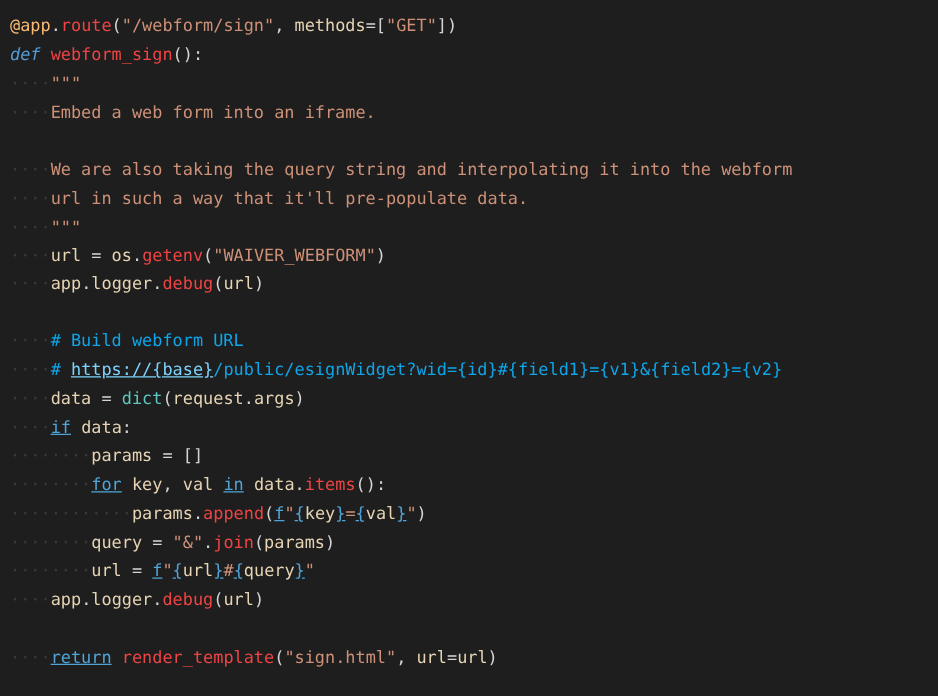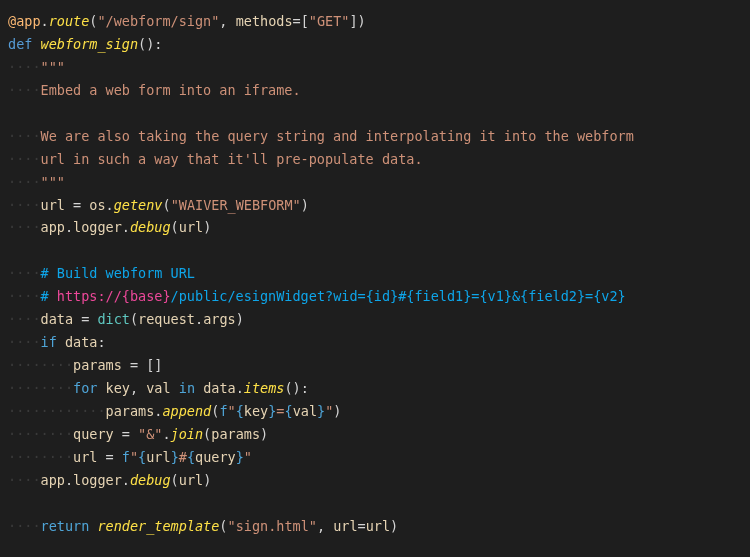--- a/index.html
+++ b/index.html
@@ -10,29 +10,29 @@
       line-height: 1.7;
       padding: 10px 8px;
       color: #d4d4d4;
       width: 750px;
       height: 557px;
       overflow: hidden;
     }
     pre { white-space: pre; }
     .line { display: block; }
     .ws { color: #3a3a3a; }
-    .kw { color: #4fa5d8; }
+    .kw { color: #4fa5d8; text-decoration: underline; }
     .dec { color: #fdba74; }
-    .fn { color: #fde047; font-style: italic; }
-    .def { color: #569cd6; }
+    .fn { color: #ef4444; }
+    .def { color: #569cd6; font-style: italic; }
     .str { color: #ce9178; }
     .docstr { color: #ce9178; }
     .var { color: #e6d4b4; text-align: right; }
     .op { color: #d4d4d4; }
     .pun { color: #d4d4d4; }
     .cmt { color: #0ea5e9; }
-    .url { color: #ec4899; }
+    .url { color: #7dd3fc; text-decoration: underline; }
     .builtin { color: #5fc7c0; text-align: center; }
   </style>
 </head>
 <body>
 
 <pre id="code-block"><span class="line"><span class="dec">@app</span><span class="pun">.</span><span class="fn">route</span><span class="pun">(</span><span class="str">"/webform/sign"</span><span class="pun">, </span><span class="var">methods</span><span class="op">=</span><span class="pun">[</span><span class="str">"GET"</span><span class="pun">])</span></span><span class="line"><span class="def">def </span><span class="fn">webform_sign</span><span class="pun">():</span></span><span class="line"><span class="ws">····</span><span class="docstr">"""</span></span><span class="line"><span class="ws">····</span><span class="docstr">Embed a web form into an iframe.</span></span><span class="line">&nbsp;</span><span class="line"><span class="ws">····</span><span class="docstr">We are also taking the query string and interpolating it into the webform</span></span><span class="line"><span class="ws">····</span><span class="docstr">url in such a way that it'll pre-populate data.</span></span><span class="line"><span class="ws">····</span><span class="docstr">"""</span></span><span class="line"><span class="ws">····</span><span class="var">url</span><span class="op"> = </span><span class="var">os</span><span class="pun">.</span><span class="fn">getenv</span><span class="pun">(</span><span class="str">"WAIVER_WEBFORM"</span><span class="pun">)</span></span><span class="line"><span class="ws">····</span><span class="var">app</span><span class="pun">.</span><span class="var">logger</span><span class="pun">.</span><span class="fn">debug</span><span class="pun">(</span><span class="var">url</span><span class="pun">)</span></span><span class="line">&nbsp;</span><span class="line"><span class="ws">····</span><span class="cmt"># Build webform URL</span></span><span class="line"><span class="ws">····</span><span class="cmt"># </span><span class="url">https://{base}</span><span class="cmt">/public/esignWidget?wid={id}#{field1}={v1}&amp;{field2}={v2}</span></span><span class="line"><span class="ws">····</span><span class="var">data</span><span class="op"> = </span><span class="builtin">dict</span><span class="pun">(</span><span class="var">request</span><span class="pun">.</span><span class="var">args</span><span class="pun">)</span></span><span class="line"><span class="ws">····</span><span class="kw">if</span><span> </span><span class="var">data</span><span class="pun">:</span></span><span class="line"><span class="ws">····</span><span class="ws">····</span><span class="var">params</span><span class="op"> = </span><span class="pun">[]</span></span><span class="line"><span class="ws">····</span><span class="ws">····</span><span class="kw">for</span><span> </span><span class="var">key</span><span class="pun">, </span><span class="var">val</span><span> </span><span class="kw">in</span><span> </span><span class="var">data</span><span class="pun">.</span><span class="fn">items</span><span class="pun">():</span></span><span class="line"><span class="ws">····</span><span class="ws">····</span><span class="ws">····</span><span class="var">params</span><span class="pun">.</span><span class="fn">append</span><span class="pun">(</span><span class="kw">f</span><span class="str">"</span><span class="kw">{</span><span class="var">key</span><span class="kw">}</span><span class="str">=</span><span class="kw">{</span><span class="var">val</span><span class="kw">}</span><span class="str">"</span><span class="pun">)</span></span><span class="line"><span class="ws">····</span><span class="ws">····</span><span class="var">query</span><span class="op"> = </span><span class="str">"&amp;"</span><span class="pun">.</span><span class="fn">join</span><span class="pun">(</span><span class="var">params</span><span class="pun">)</span></span><span class="line"><span class="ws">····</span><span class="ws">····</span><span class="var">url</span><span class="op"> = </span><span class="kw">f</span><span class="str">"</span><span class="kw">{</span><span class="var">url</span><span class="kw">}</span><span class="str">#</span><span class="kw">{</span><span class="var">query</span><span class="kw">}</span><span class="str">"</span></span><span class="line"><span class="ws">····</span><span class="var">app</span><span class="pun">.</span><span class="var">logger</span><span class="pun">.</span><span class="fn">debug</span><span class="pun">(</span><span class="var">url</span><span class="pun">)</span></span><span class="line">&nbsp;</span><span class="line"><span class="ws">····</span><span class="kw">return</span><span> </span><span class="fn">render_template</span><span class="pun">(</span><span class="str">"sign.html"</span><span class="pun">, </span><span class="var">url</span><span class="op">=</span><span class="var">url</span><span class="pun">)</span></span></pre>
 
 </body></html>

